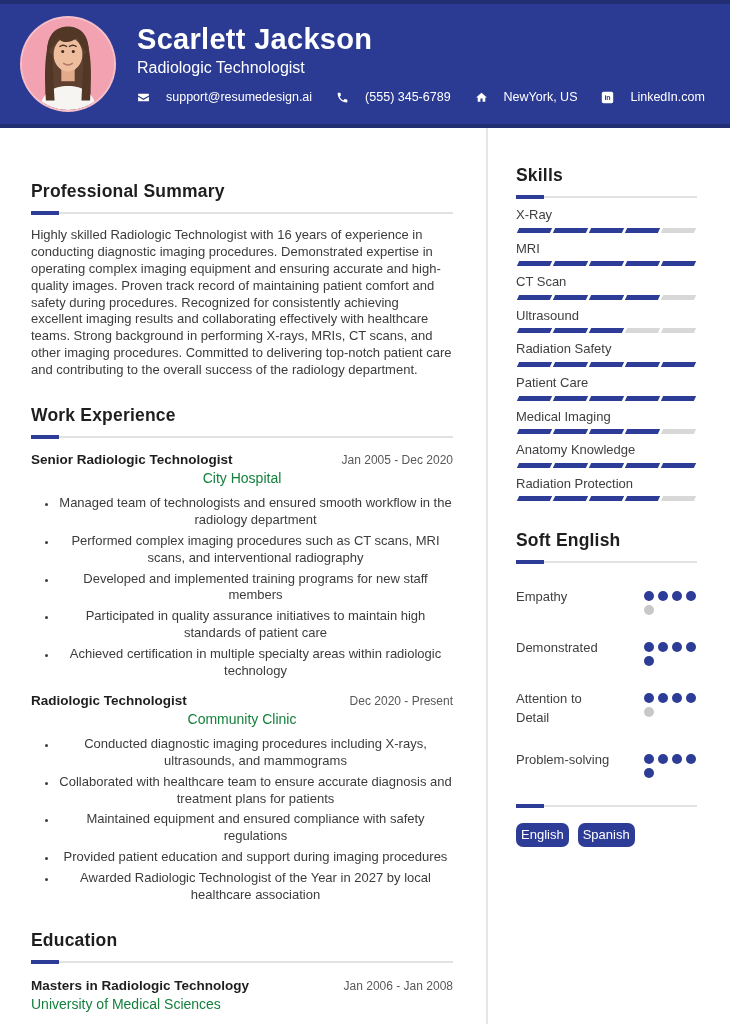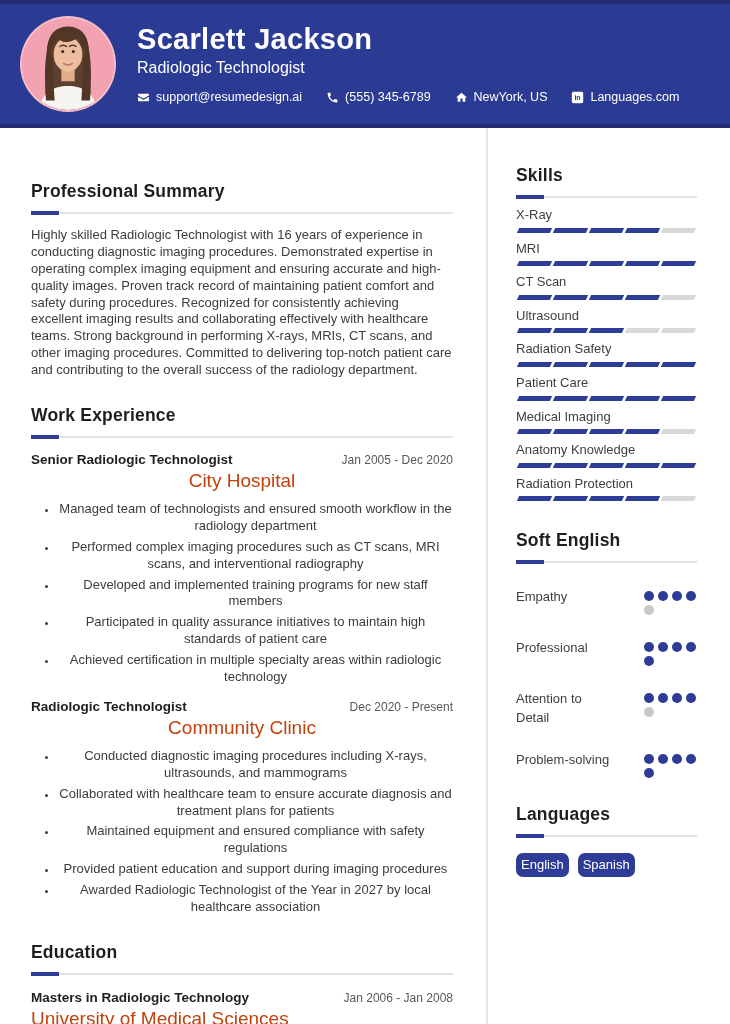--- a/index.html
+++ b/index.html
@@ -13,21 +13,21 @@
     padding-left:20px;
     box-shadow: inset 0 4px 0 rgba(0,0,0,0.20), inset 0 -4px 0 rgba(0,0,0,0.20);
   }
   .photo-wrap { width:96px; height:96px; border-radius:50%; overflow:hidden;
     border:2px solid rgba(255,255,255,0.30); flex:0 0 auto; background:#f2a2b0; }
   .photo-wrap svg { display:block; width:100%; height:100%; }
   .header-text { margin-left:21px; color:#fff; }
   .name { font-size:29px; font-weight:700; line-height:1.1; letter-spacing:0.3px; }
   .subtitle { font-size:16px; font-weight:400; margin-top:4px; }
   .contacts { display:flex; align-items:center; gap:24px; margin-top:13px; font-size:12.5px; }
-  .contact { display:flex; align-items:center; gap:6px; }
+  .contact { display:flex; align-items:center; gap:16px; }
   .contact svg { width:13px; height:13px; fill:#fff; display:block; }
 
   
   .body { display:flex; padding:0 33px 0 31px; min-height:896px; }
   .left-col { width:422px; padding-top:37px; }
   .col-divider { width:2px; background:#e6e6e6; margin-left:33px; margin-right:28px; }
   .right-col { flex:1; padding-top:37px; }
 
   
   .section-heading { font-size:17.5px; font-weight:700; color:#1e1e1e; letter-spacing:0.2px; }
@@ -36,21 +36,21 @@
   .rule::after  { content:""; position:absolute; left:0; top:0; width:28px; height:4px; background:#2d3c96; }
 
   
   .summary-text { margin-top:12px; font-size:13px; line-height:1.3; color:#3c3c3c; }
   .section { margin-top:16px; }
   .section + .section { margin-top:26px; }
   .job { margin-top:13px;text-align:center; }
   .job-head { display:flex; justify-content:space-between; align-items:baseline; }
   .job-title { font-size:13.5px; font-weight:700; color:#1e1e1e; }
   .job-date { font-size:12px; color:#585858; white-space:nowrap; }
-  .company { font-size:19px; color:#c2410c; margin-top:3px; }
+  .company { font-size:14px; color:#15803d; margin-top:3px; }
   ul.bullets { margin-top:9px; padding-left:27px; font-size:13px; line-height:1.3; color:#3c3c3c; }
   ul.bullets li { margin-bottom:4px; }
   ul.bullets li::marker { color:#3c3c3c; font-size:11px; }
   .edu { margin-top:14px; }
   .edu-desc { margin-top:9px; font-size:13px; line-height:1.3; color:#3c3c3c; }
 
   
   .skill { margin-top:8px; }
   .skills-list { margin-top:4px; }
   .skill-label { font-size:13px; color:#3f3f3f; line-height:1.2; margin-bottom:5px; }
@@ -122,21 +122,21 @@
             <svg viewBox="0 0 24 24">
               <path d="M10 20v-6h4v6h5v-8h3L12 3 2 12h3v8z"></path>
             </svg>
             <span>NewYork, US</span>
           </span>
           <span class="contact">
             <svg viewBox="0 0 24 24">
               <rect x="1.5" y="1.5" width="21" height="21" rx="3" fill="#fff"></rect>
               <text x="12" y="17.5" font-size="13" font-weight="bold" fill="#2b3a92" text-anchor="middle" font-family="Liberation Sans, sans-serif">in</text>
             </svg>
-            <span>Languages.com</span>
+            <span>LinkedIn.com</span>
           </span>
         </div>
     </div>
   </div>
 
   <div class="body">
 
     <div class="left-col">
       <div class="section">
         <div class="section-heading">Professional Summary</div>
@@ -303,21 +303,21 @@
               <div class="soft-label">Empathy</div>
               <div class="dots">
                 <span class="dot"></span>
                 <span class="dot"></span>
                 <span class="dot"></span>
                 <span class="dot"></span>
                 <span class="dot empty"></span>
               </div>
             </div>
             <div class="soft-row">
-              <div class="soft-label">Professional</div>
+              <div class="soft-label">Demonstrated</div>
               <div class="dots">
                 <span class="dot"></span>
                 <span class="dot"></span>
                 <span class="dot"></span>
                 <span class="dot"></span>
                 <span class="dot"></span>
               </div>
             </div>
             <div class="soft-row">
               <div class="soft-label">Attention to Detail</div>
@@ -336,21 +336,20 @@
                 <span class="dot"></span>
                 <span class="dot"></span>
                 <span class="dot"></span>
                 <span class="dot"></span>
               </div>
             </div>
           </div>
       </div>
 
       <div class="lang-section">
-        <div class="section-heading">Languages</div>
         <div class="rule"></div>
         <div class="badges" id="langs">
             <span class="badge">English</span>
             <span class="badge">Spanish</span>
           </div>
       </div>
     </div>
 
   </div>
 </div>

